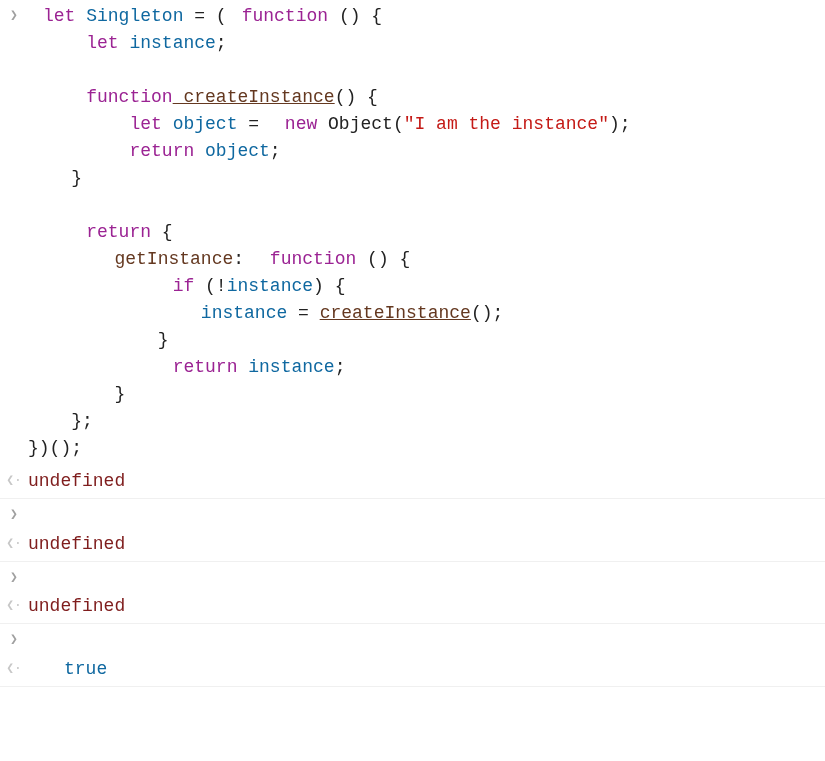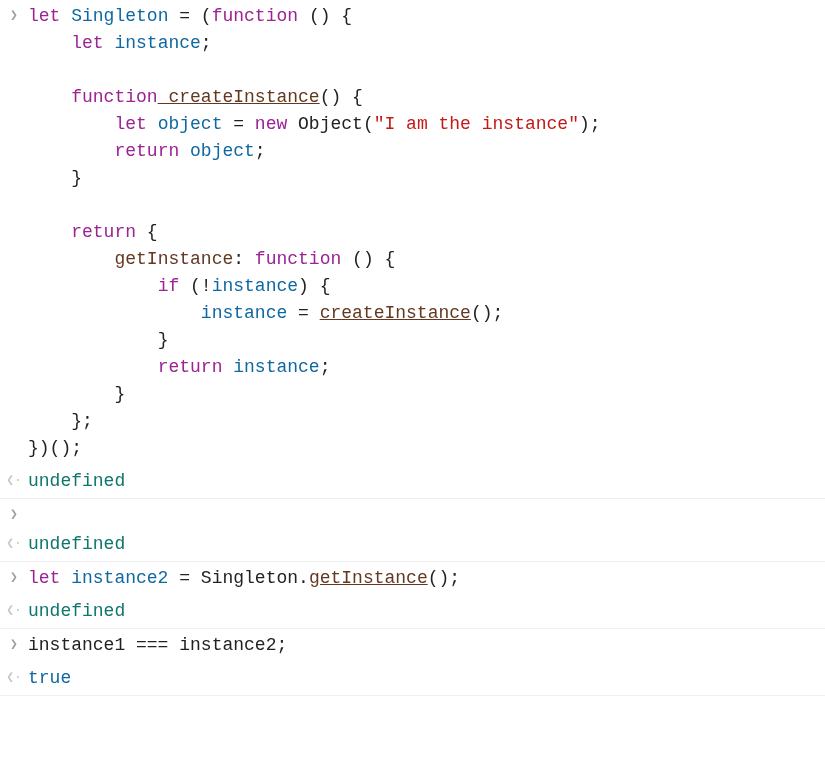--- a/index.html
+++ b/index.html
@@ -32,27 +32,27 @@
     white-space: pre;
   }
   .arrow-in {
     color: #a0a0a0;
     font-size: 13px;
   }
   .arrow-out {
     color: #c7c7c7;
     font-size: 13px;
   }
-  .undef { color: #0f766e; font-family: Liberation Mono, monospace; }
-  .kw { color: #9b2393; }
+  .undef { color: #7f1d1d; font-family: Liberation Mono, monospace; }
+  .kw { color: #9b2393; margin-left: 15px; }
   .var { color: #0f68a0; }
   .fn { color: #643820; text-decoration: underline; }
   .prop { color: #643820; }
   .str { color: #c41a16; }
-  .bool { color: #0f68a0; }
+  .bool { color: #0f68a0; margin-left: 36px; }
   .op { color: #222; }
   .punc { color: #222; }
   .plain { color: #222; }
 </style>
 </head>
 <body>
 
 <div class="row noborder">
   <div class="gutter">
     <span class="arrow-in">❯</span>
@@ -93,35 +93,33 @@
   <div class="gutter">
     <span class="arrow-out">❮·</span>
   </div>
   <div class="content undef">undefined</div>
 </div>
 
 <div class="row noborder">
   <div class="gutter">
     <span class="arrow-in">❯</span>
   </div>
-  <div class="content"><span class="kw">let</span><span class="var"> instance2</span><span class="punc"> = </span><span class="plain">Singleton</span><span class="punc">.</span><span class="fn">getInstance</span><span class="punc">();</span></div>
 </div>
 
 <div class="row">
   <div class="gutter">
     <span class="arrow-out">❮·</span>
   </div>
   <div class="content undef">undefined</div>
 </div>
 
 <div class="row noborder">
   <div class="gutter">
     <span class="arrow-in">❯</span>
   </div>
-  <div class="content"><span class="plain">instance1</span><span class="op"> === </span><span class="plain">instance2</span><span class="punc">;</span></div>
 </div>
 
 <div class="row">
   <div class="gutter">
     <span class="arrow-out">❮·</span>
   </div>
   <div class="content bool">true</div>
 </div>
 
 </body></html>

